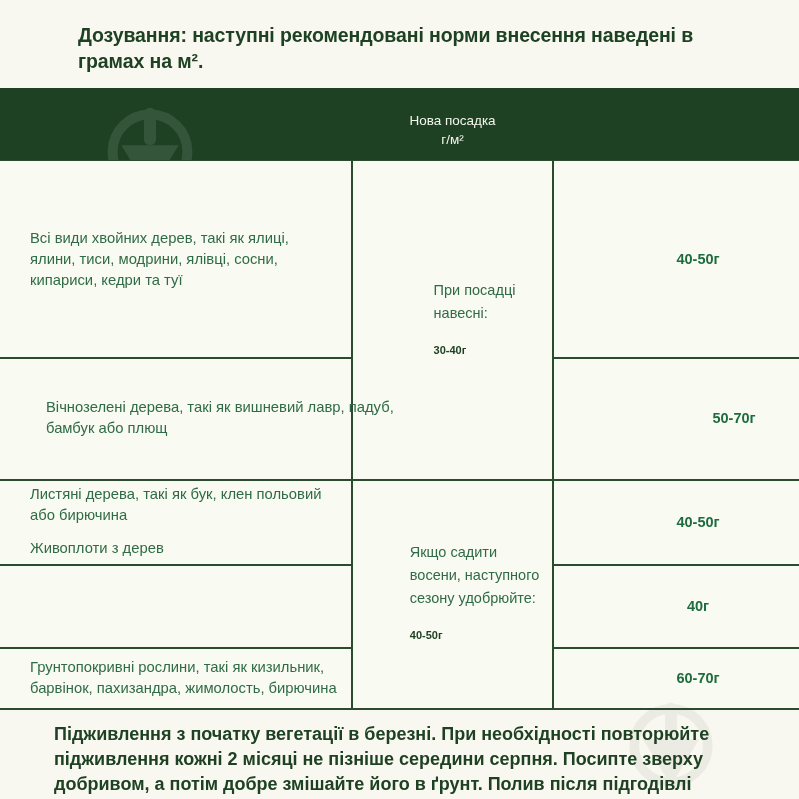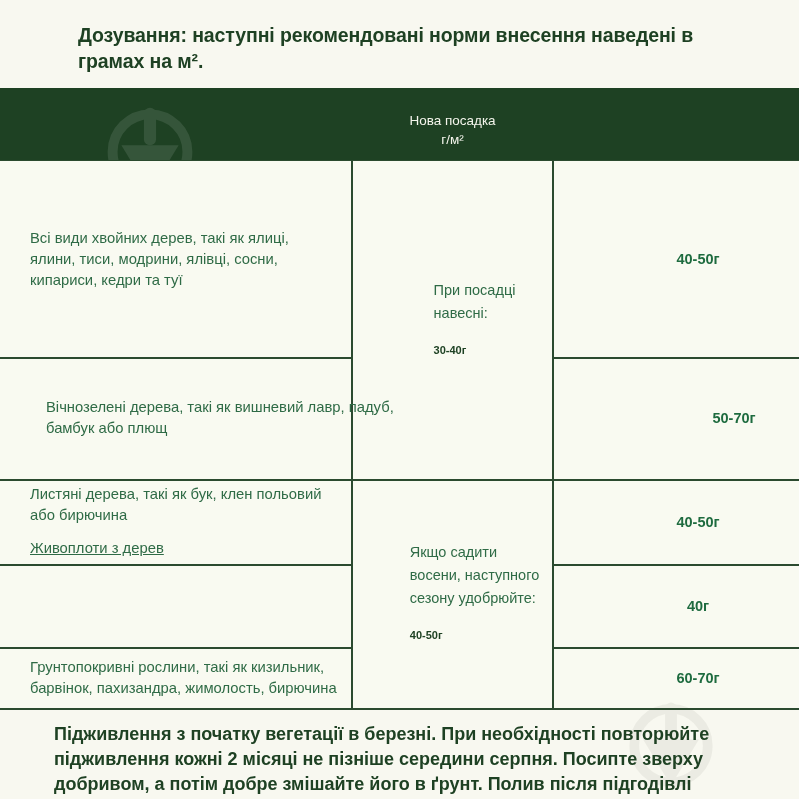--- a/index.html
+++ b/index.html
@@ -61,21 +61,21 @@
 
   
   .cell{position:absolute;box-sizing:border-box;padding-left:44px;}
   .cell-left{
     color:#2f6b46;
     font-size:14.8px;
     line-height:21px;
     padding:0 14px 0 30px;
   }
   .cell-left p{margin:0;}
-  .cell-left p + p{margin-top:12px;text-decoration:underline;}
+  .cell-left p + p{margin-top:12px;}
 
   .cell-mid{
     text-align:left;
     color:#2f6b46;
     font-size:14.5px;
     line-height:23px;
   }
   .cell-mid .amount{
     display:block;
     margin-top:14px;

